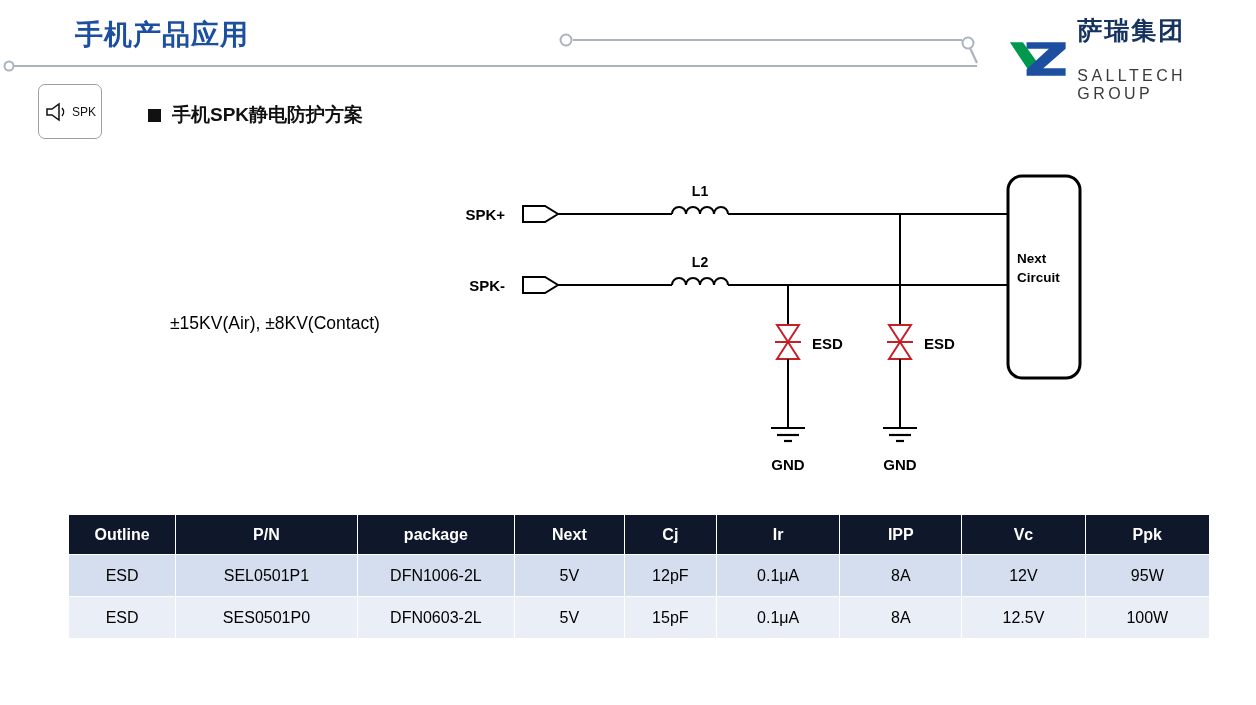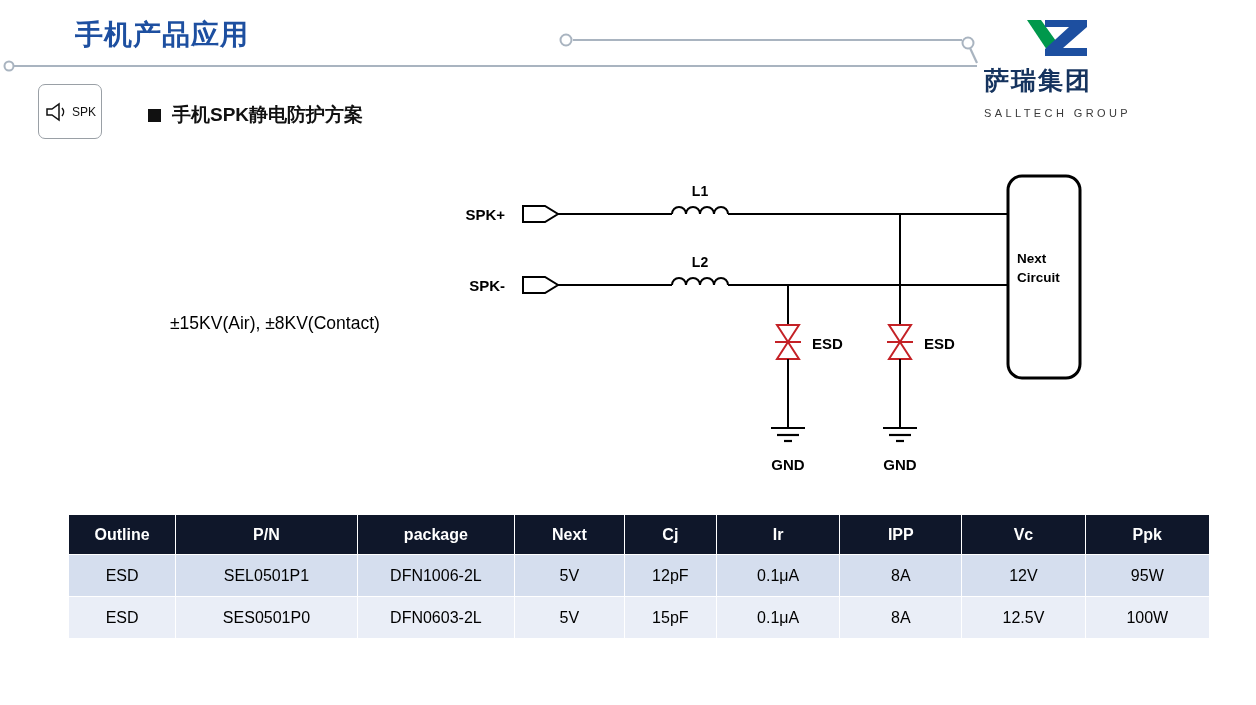--- a/index.html
+++ b/index.html
@@ -12,23 +12,23 @@
   
   .page-title{
     position:absolute;left:35px;top:16px;
     font-size:28px;font-weight:bold;color:#1D4FA0;letter-spacing:1px;margin-left:40px;
   }
 
   
   .deco{position:absolute;left:0;top:0;width:1256px;height:90px;}
 
   
-  .logo{position:absolute;left:984px;top:14px;display:flex;align-items:center;gap:2px;flex-direction:column;}
+  .logo{position:absolute;left:1008px;top:14px;display:flex;align-items:center;gap:8px;}
   .logo-text .cn{font-size:25px;font-weight:bold;color:#15335E;letter-spacing:2px;}
-  .logo-text .en{font-size:11px;letter-spacing:3.4px;color:#3A3A3A;margin-top:10px;}
+  .logo-text .en{font-size:16px;letter-spacing:3.4px;color:#3A3A3A;margin-top:20px;}
 
   
   .spk-box{
     position:absolute;left:38px;top:84px;width:62px;height:53px;
     border:1.5px solid #9AA0A6;border-radius:7px;background:#fff;
     display:flex;flex-direction:row;align-items:center;justify-content:center;gap:2px;
   }
   .spk-box .spk-label{font-size:12px;color:#111;}
 
   

